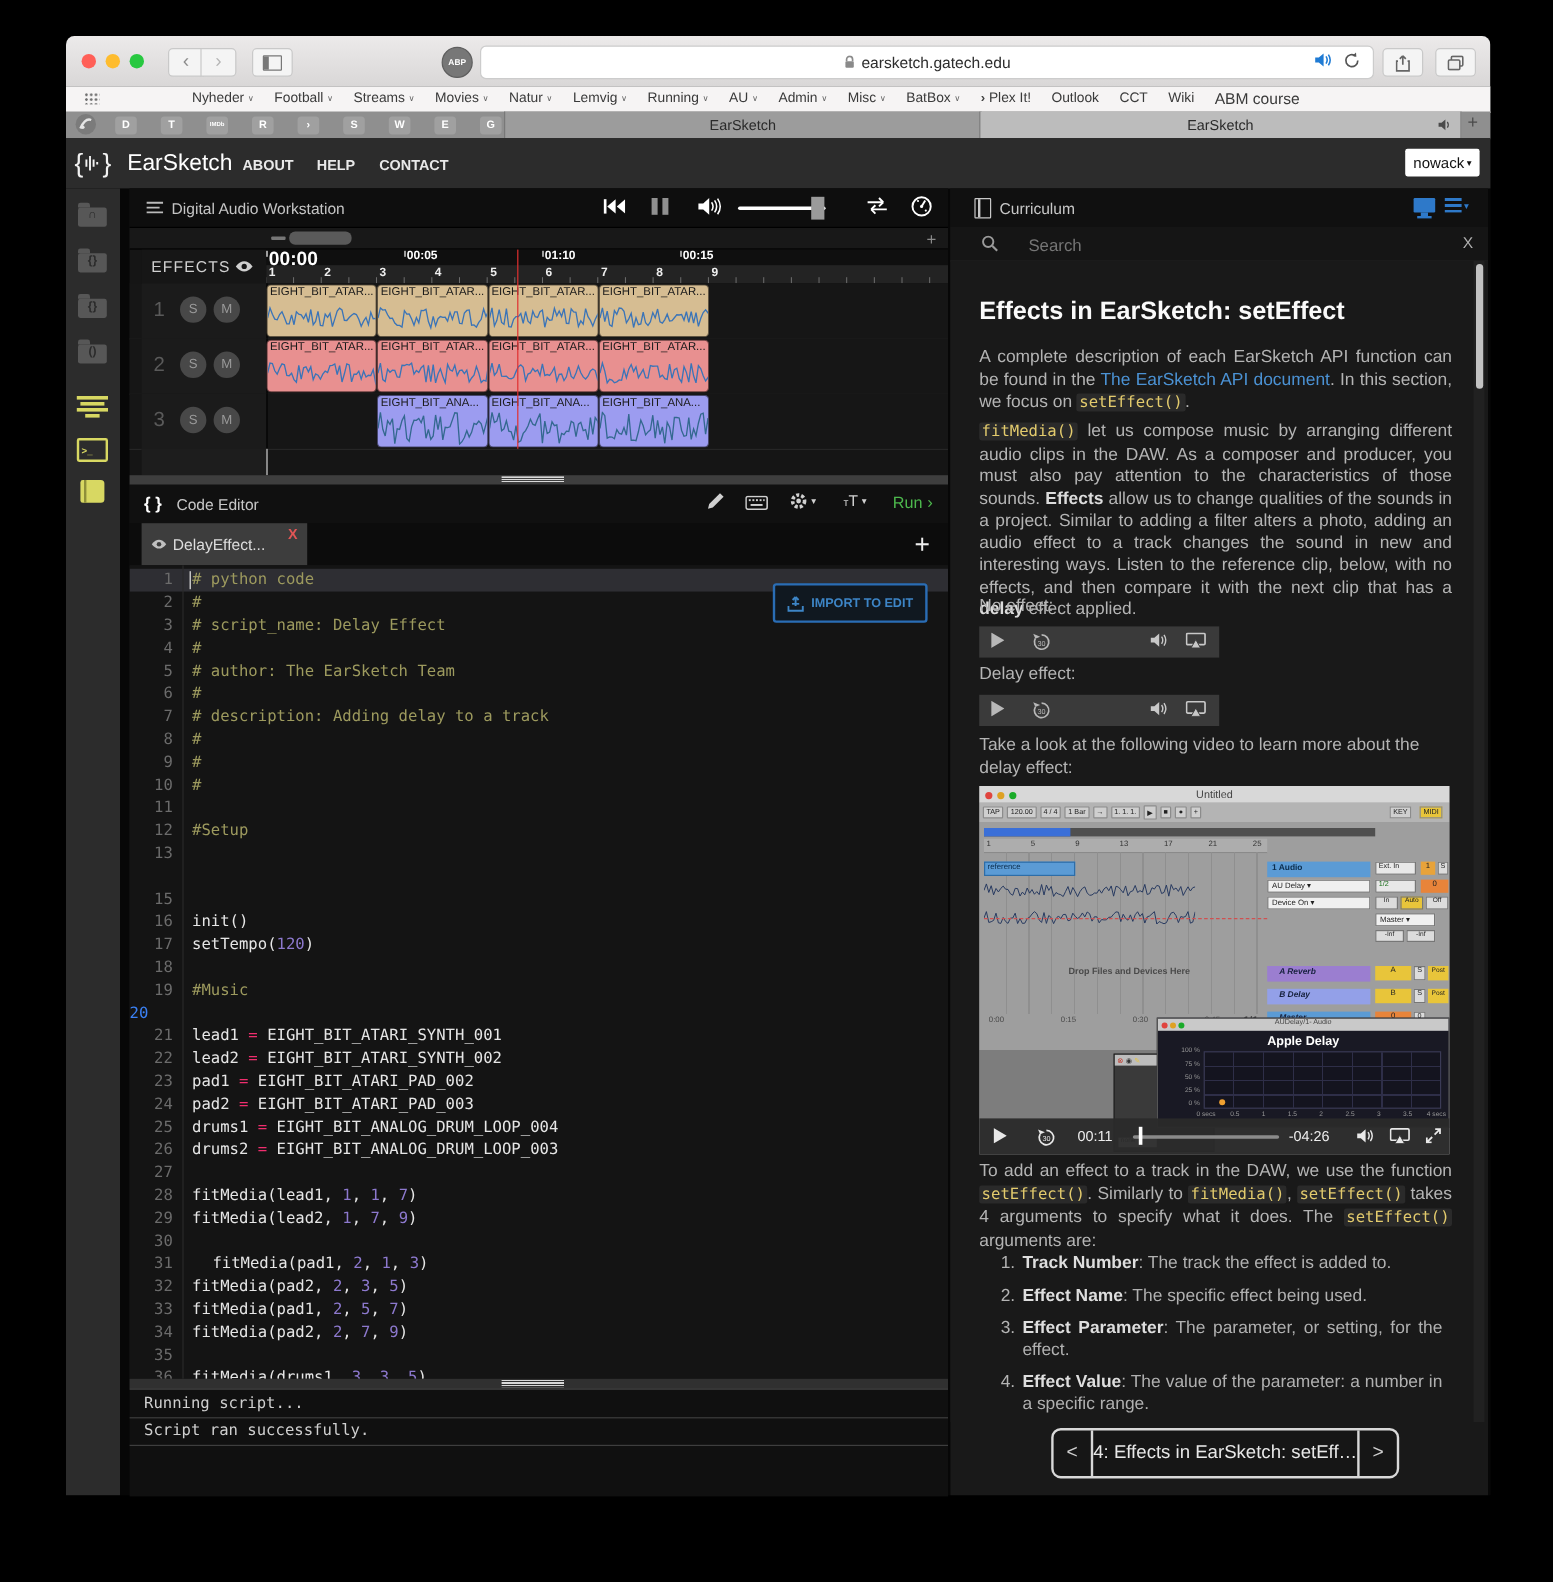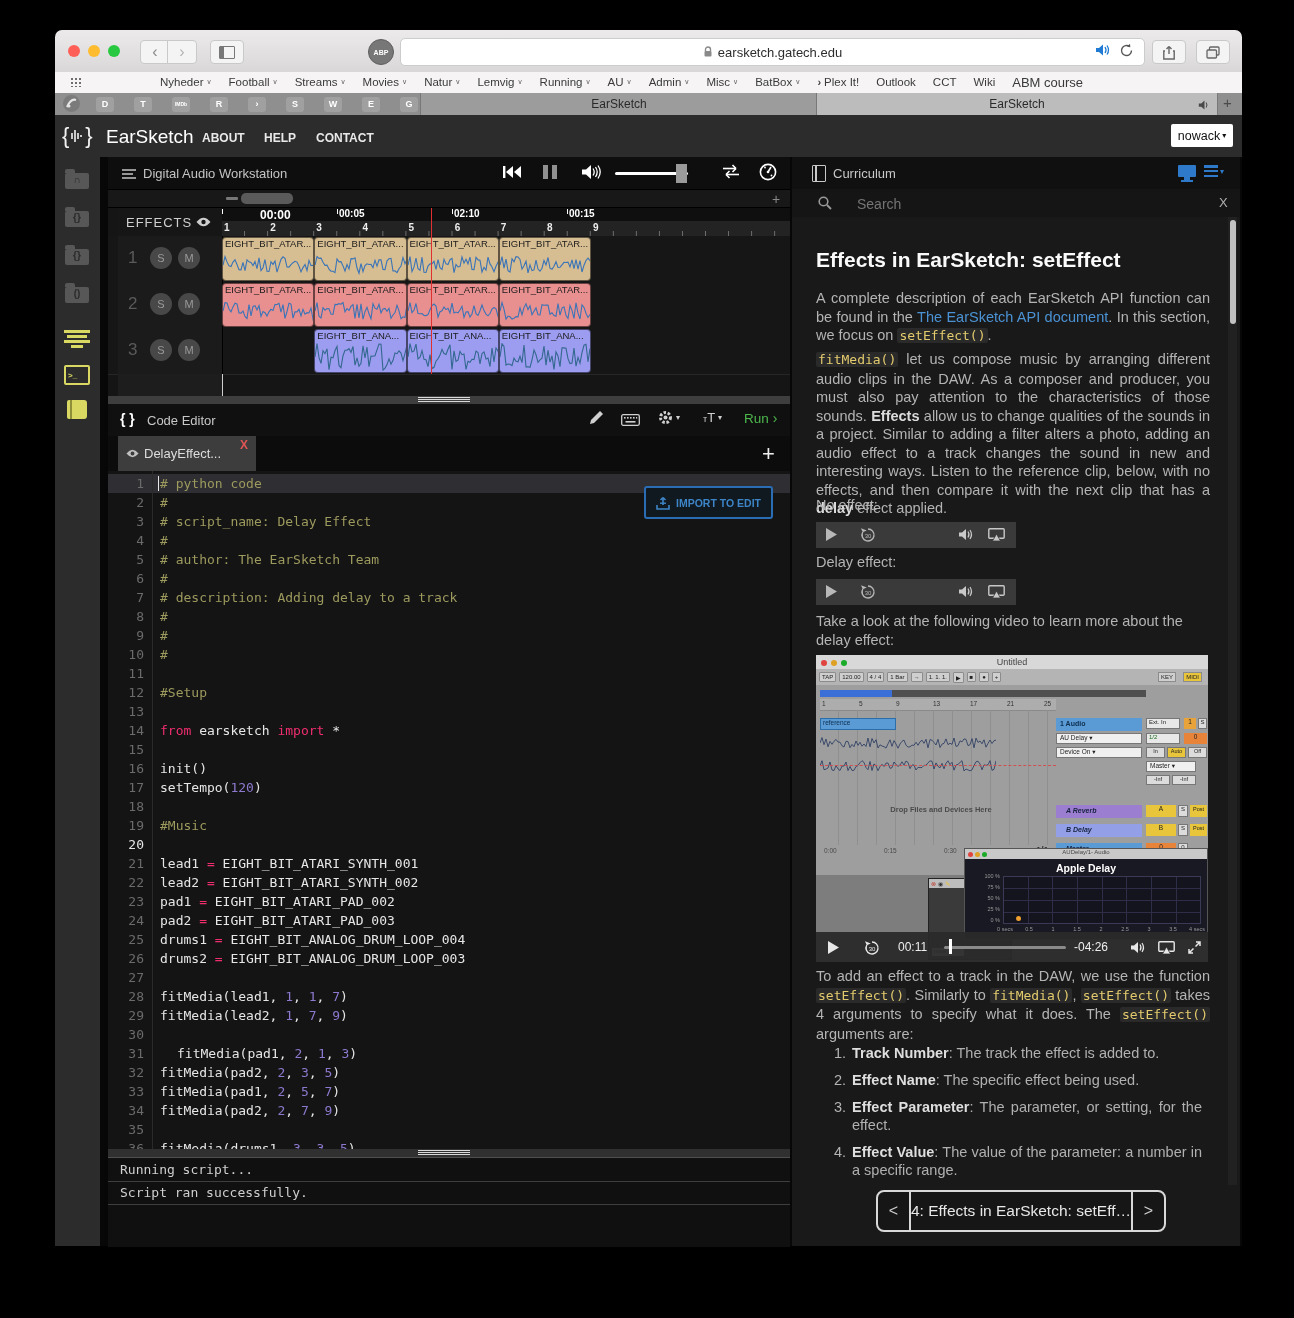--- a/index.html
+++ b/index.html
@@ -325,25 +325,25 @@
     <svg width="15" height="10" viewBox="0 0 15 10">
         <path d="M0.5 5Q7.5 -3.5 14.5 5Q7.5 13.5 0.5 5z" fill="#cfcfcf"></path>
         <circle cx="7.5" cy="5" r="2.2" fill="#161616"></circle>
       </svg>
   </div>
   <div class="abs" style="left:222px;top:208px;width:568px;height:13px;background:#0f0f0f;"></div>
   <div class="abs" style="left:222px;top:221px;width:568px;height:15px;background:#232323;
        background-image:repeating-linear-gradient(90deg, transparent 0px, transparent 22px, #6e6e6e 22px, #6e6e6e 23px);background-size:23.06px 5px;background-position:0 bottom;background-repeat:repeat-x;"></div>
   <div id="daw-ruler-labels">
       <div style="position: absolute; left: 222px; top: 209px; width: 1px; height: 5px; background: rgb(255, 255, 255);"></div>
-      <div style="position: absolute; left: 224px; top: 208px; font-size: 12px; font-weight: bold; color: rgb(255, 255, 255); margin-left: 36px;">00:00</div>
+      <div style="position: absolute; left: 224px; top: 208px; font-size: 16px; font-weight: bold; color: rgb(255, 255, 255);">00:00</div>
       <div style="position: absolute; left: 337px; top: 209px; width: 1px; height: 5px; background: rgb(255, 255, 255);"></div>
       <div style="position: absolute; left: 339px; top: 208px; font-size: 10px; font-weight: bold; color: rgb(255, 255, 255);">00:05</div>
       <div style="position: absolute; left: 452px; top: 209px; width: 1px; height: 5px; background: rgb(255, 255, 255);"></div>
-      <div style="position: absolute; left: 454px; top: 208px; font-size: 10px; font-weight: bold; color: rgb(255, 255, 255);">02:10</div>
+      <div style="position: absolute; left: 454px; top: 208px; font-size: 10px; font-weight: bold; color: rgb(255, 255, 255);">01:10</div>
       <div style="position: absolute; left: 567px; top: 209px; width: 1px; height: 5px; background: rgb(255, 255, 255);"></div>
       <div style="position: absolute; left: 569px; top: 208px; font-size: 10px; font-weight: bold; color: rgb(255, 255, 255);">00:15</div>
       <div style="position: absolute; left: 224px; top: 222px; font-size: 10px; font-weight: bold; color: rgb(238, 238, 238);">1</div>
       <div style="position: absolute; left: 270.125px; top: 222px; font-size: 10px; font-weight: bold; color: rgb(238, 238, 238);">2</div>
       <div style="position: absolute; left: 316.25px; top: 222px; font-size: 10px; font-weight: bold; color: rgb(238, 238, 238);">3</div>
       <div style="position: absolute; left: 362.375px; top: 222px; font-size: 10px; font-weight: bold; color: rgb(238, 238, 238);">4</div>
       <div style="position: absolute; left: 408.5px; top: 222px; font-size: 10px; font-weight: bold; color: rgb(238, 238, 238);">5</div>
       <div style="position: absolute; left: 454.625px; top: 222px; font-size: 10px; font-weight: bold; color: rgb(238, 238, 238);">6</div>
       <div style="position: absolute; left: 500.75px; top: 222px; font-size: 10px; font-weight: bold; color: rgb(238, 238, 238);">7</div>
       <div style="position: absolute; left: 546.875px; top: 222px; font-size: 10px; font-weight: bold; color: rgb(238, 238, 238);">8</div>
@@ -537,24 +537,20 @@
         <div style="position: absolute; left: 52px; top: 2px; white-space: pre;"></div>
       </div>
       <div style="position: absolute; left: 0px; top: 212px; width: 682px; height: 19px;">
         <span style="position: absolute; left: 0px; top: 2px; width: 36px; text-align: right; color: rgb(107, 107, 107);">12</span>
         <div style="position: absolute; left: 52px; top: 2px; white-space: pre;"><span class="tk-c">#Setup</span></div>
       </div>
       <div style="position: absolute; left: 0px; top: 231px; width: 682px; height: 19px;">
         <span style="position: absolute; left: 0px; top: 2px; width: 36px; text-align: right; color: rgb(107, 107, 107);">13</span>
         <div style="position: absolute; left: 52px; top: 2px; white-space: pre;"></div>
       </div>
-      <div style="position: absolute; left: 0px; top: 250px; width: 682px; height: 19px;">
-        <span style="position: absolute; left: 0px; top: 2px; width: 36px; text-align: right; color: rgb(107, 107, 107);">14</span>
-        <div style="position: absolute; left: 52px; top: 2px; white-space: pre;"><span class="tk-k">from</span><span class="tk-p"> earsketch </span><span class="tk-k">import</span><span class="tk-p"> *</span></div>
-      </div>
       <div style="position: absolute; left: 0px; top: 269px; width: 682px; height: 19px;">
         <span style="position: absolute; left: 0px; top: 2px; width: 36px; text-align: right; color: rgb(107, 107, 107);">15</span>
         <div style="position: absolute; left: 52px; top: 2px; white-space: pre;"></div>
       </div>
       <div style="position: absolute; left: 0px; top: 288px; width: 682px; height: 19px;">
         <span style="position: absolute; left: 0px; top: 2px; width: 36px; text-align: right; color: rgb(107, 107, 107);">16</span>
         <div style="position: absolute; left: 52px; top: 2px; white-space: pre;"><span class="tk-p">init()</span></div>
       </div>
       <div style="position: absolute; left: 0px; top: 307px; width: 682px; height: 19px;">
         <span style="position: absolute; left: 0px; top: 2px; width: 36px; text-align: right; color: rgb(107, 107, 107);">17</span>
@@ -562,21 +558,21 @@
       </div>
       <div style="position: absolute; left: 0px; top: 326px; width: 682px; height: 19px;">
         <span style="position: absolute; left: 0px; top: 2px; width: 36px; text-align: right; color: rgb(107, 107, 107);">18</span>
         <div style="position: absolute; left: 52px; top: 2px; white-space: pre;"></div>
       </div>
       <div style="position: absolute; left: 0px; top: 345px; width: 682px; height: 19px;">
         <span style="position: absolute; left: 0px; top: 2px; width: 36px; text-align: right; color: rgb(107, 107, 107);">19</span>
         <div style="position: absolute; left: 52px; top: 2px; white-space: pre;"><span class="tk-c">#Music</span></div>
       </div>
       <div style="position: absolute; left: 0px; top: 364px; width: 682px; height: 19px;">
-        <span style="position: absolute; left: 0px; top: 2px; width: 36px; text-align: right; color: #e5e5e5;">20</span>
+        <span style="position: absolute; left: 0px; top: 2px; width: 36px; text-align: left; color: #3b82f6;">20</span>
         <div style="position: absolute; left: 52px; top: 2px; white-space: pre;"></div>
       </div>
       <div style="position: absolute; left: 0px; top: 383px; width: 682px; height: 19px;">
         <span style="position: absolute; left: 0px; top: 2px; width: 36px; text-align: right; color: rgb(107, 107, 107);">21</span>
         <div style="position: absolute; left: 52px; top: 2px; white-space: pre;"><span class="tk-p">lead1 </span><span class="tk-k">=</span><span class="tk-p"> EIGHT_BIT_ATARI_SYNTH_001</span></div>
       </div>
       <div style="position: absolute; left: 0px; top: 402px; width: 682px; height: 19px;">
         <span style="position: absolute; left: 0px; top: 2px; width: 36px; text-align: right; color: rgb(107, 107, 107);">22</span>
         <div style="position: absolute; left: 52px; top: 2px; white-space: pre;"><span class="tk-p">lead2 </span><span class="tk-k">=</span><span class="tk-p"> EIGHT_BIT_ATARI_SYNTH_002</span></div>
       </div>

